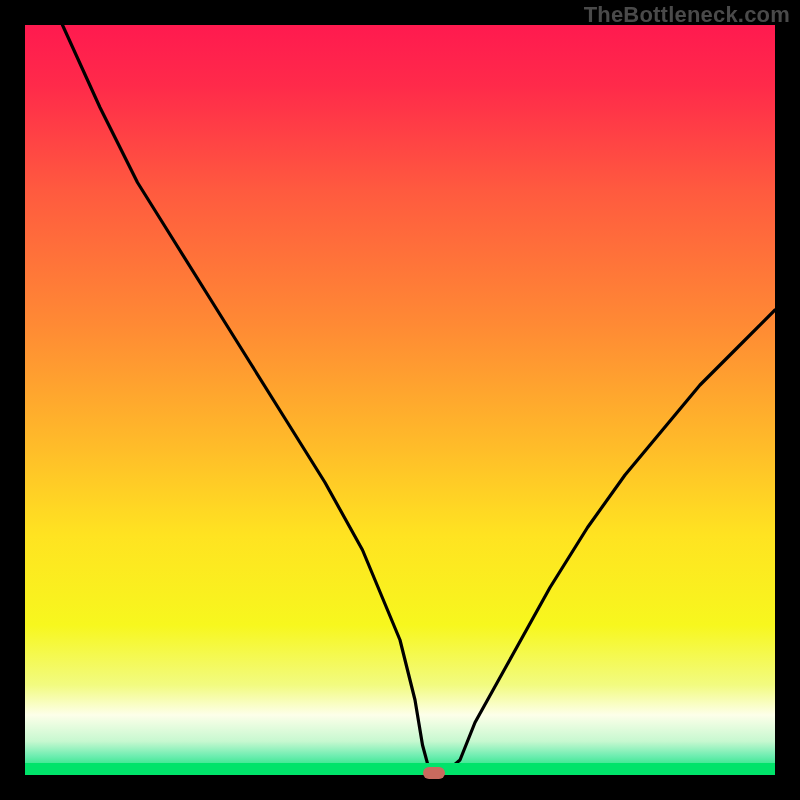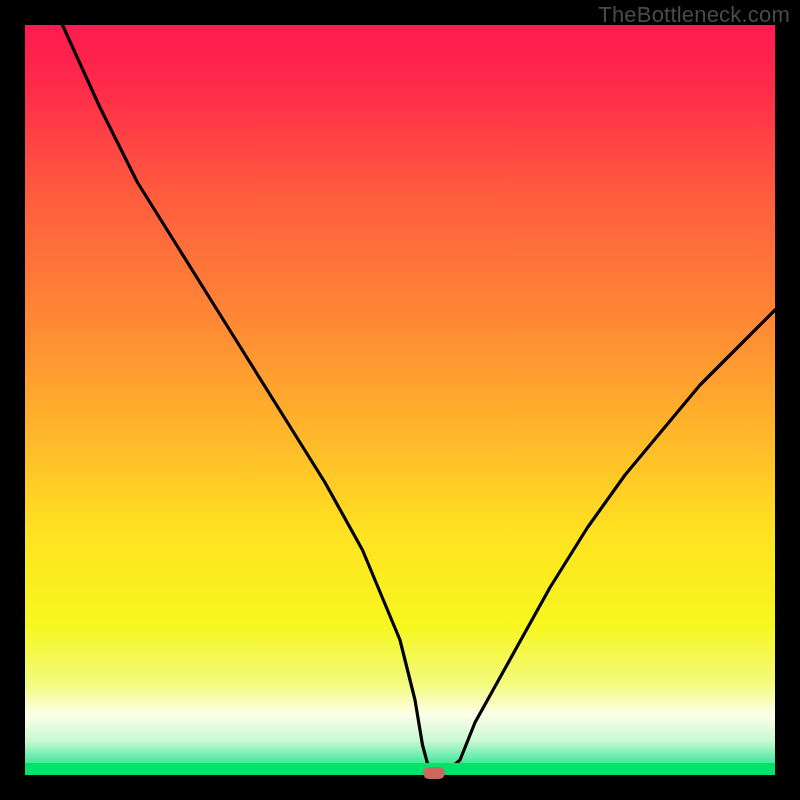--- a/index.html
+++ b/index.html
@@ -16,21 +16,21 @@
     width: 800px;
     height: 800px;
     background: #000;
   }
   .watermark {
     position: absolute;
     top: 2px;
     right: 10px;
     color: #4a4a4a;
     font-size: 22px;
-    font-weight: 400;
+    font-weight: 700;
     letter-spacing: 0.2px;
     text-align: right;
     z-index: 5;
   }
   .plot-area {
     position: absolute;
     left: 25px;
     top: 25px;
     width: 750px;
     height: 750px;

